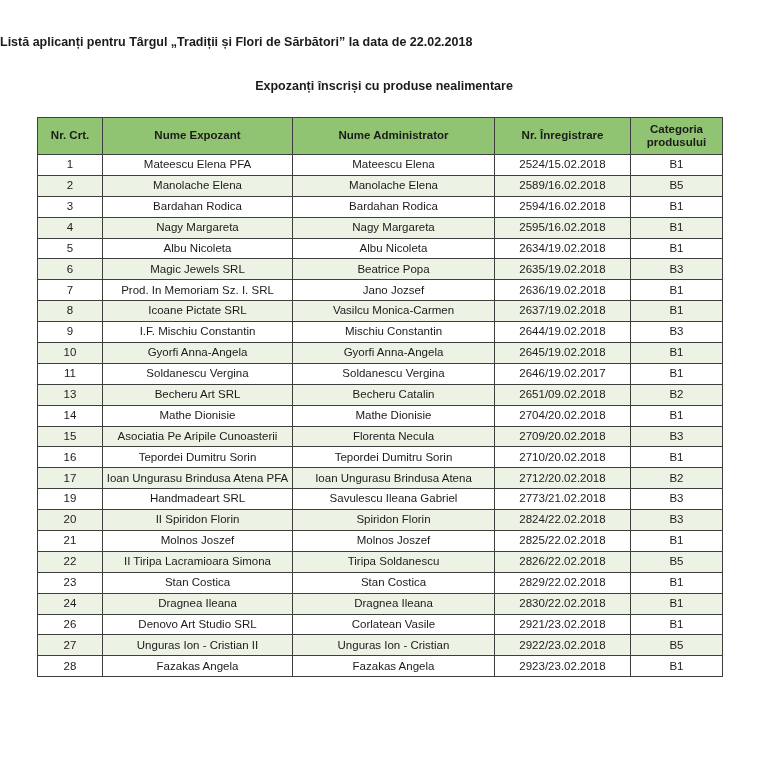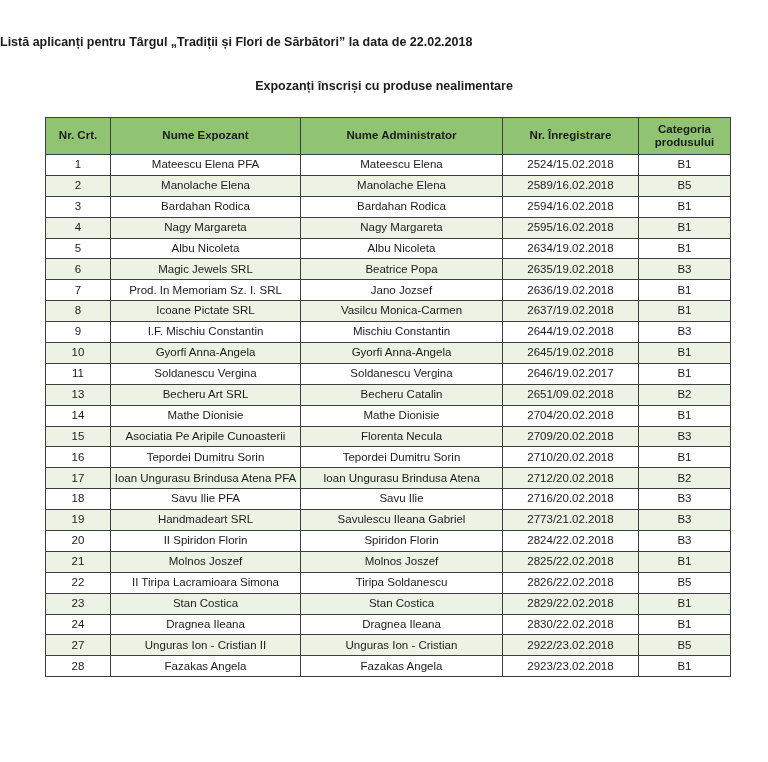--- a/index.html
+++ b/index.html
@@ -31,21 +31,21 @@
     left: 0;
     width: 100%;
     text-align: center;
     font-weight: bold;
     font-size: 12.5px;
     line-height: 1.1;
   }
   table.applicants {
     position: absolute;
     top: 117px;
-    left: 45px;
+    left: 37px;
     width: 685px;
     border-collapse: collapse;
     table-layout: fixed;
   }
   table.applicants th,
   table.applicants td {
     border: 1.5px solid #3e3e3e;
     text-align: center;
     vertical-align: middle;
     font-size: 11.5px;
@@ -200,27 +200,20 @@
         <td>B1</td>
       </tr>
       <tr>
         <td>17</td>
         <td>Ioan Ungurasu Brindusa Atena PFA</td>
         <td>Ioan Ungurasu Brindusa Atena</td>
         <td>2712/20.02.2018</td>
         <td>B2</td>
       </tr>
       <tr>
-        <td>18</td>
-        <td>Savu Ilie PFA</td>
-        <td>Savu Ilie</td>
-        <td>2716/20.02.2018</td>
-        <td>B3</td>
-      </tr>
-      <tr>
         <td>19</td>
         <td>Handmadeart SRL</td>
         <td>Savulescu Ileana Gabriel</td>
         <td>2773/21.02.2018</td>
         <td>B3</td>
       </tr>
       <tr>
         <td>20</td>
         <td>II Spiridon Florin</td>
         <td>Spiridon Florin</td>
@@ -249,20 +242,27 @@
         <td>B1</td>
       </tr>
       <tr>
         <td>24</td>
         <td>Dragnea Ileana</td>
         <td>Dragnea Ileana</td>
         <td>2830/22.02.2018</td>
         <td>B1</td>
       </tr>
       <tr>
+        <td>26</td>
+        <td>Denovo Art Studio SRL</td>
+        <td>Corlatean Vasile</td>
+        <td>2921/23.02.2018</td>
+        <td>B1</td>
+      </tr>
+      <tr>
         <td>27</td>
         <td>Unguras Ion - Cristian II</td>
         <td>Unguras Ion - Cristian</td>
         <td>2922/23.02.2018</td>
         <td>B5</td>
       </tr>
       <tr>
         <td>28</td>
         <td>Fazakas Angela</td>
         <td>Fazakas Angela</td>

